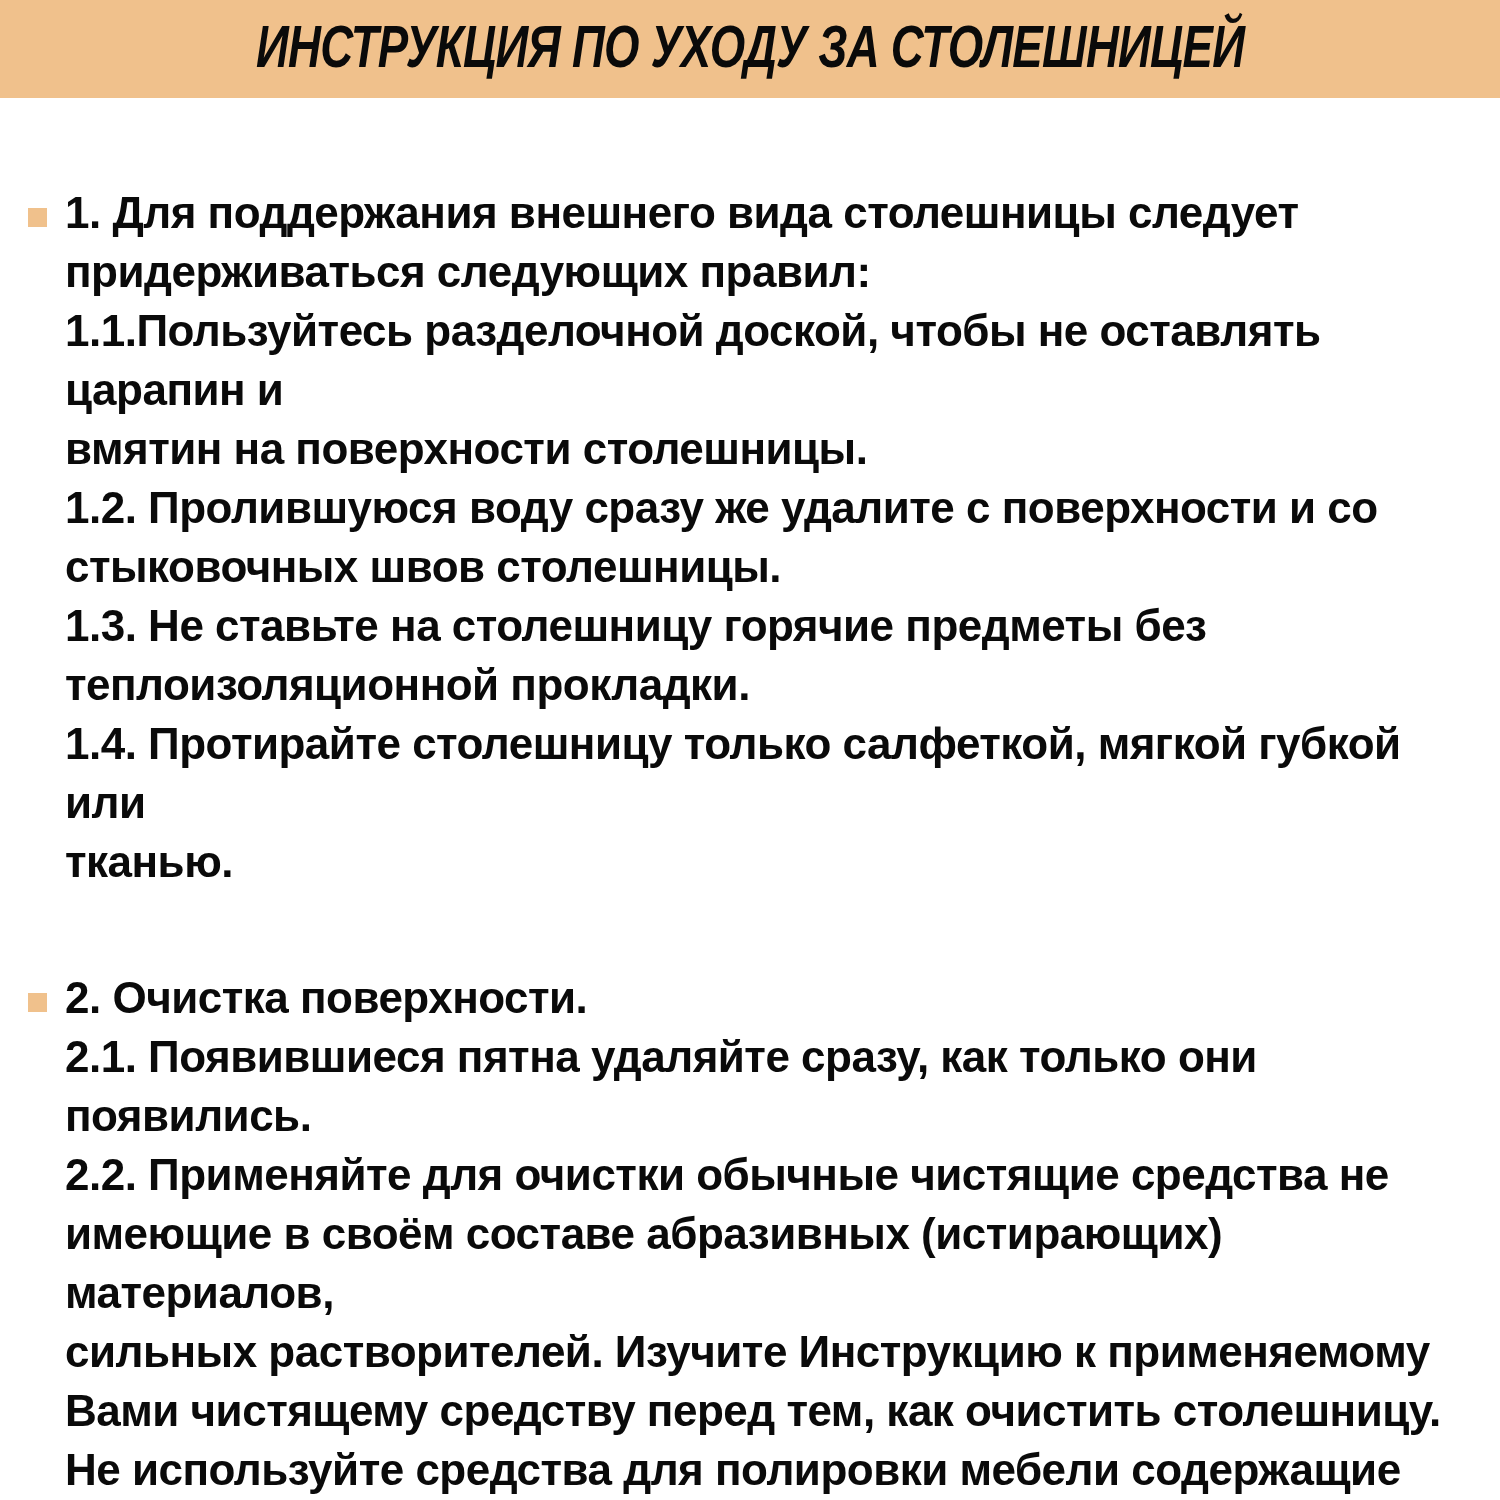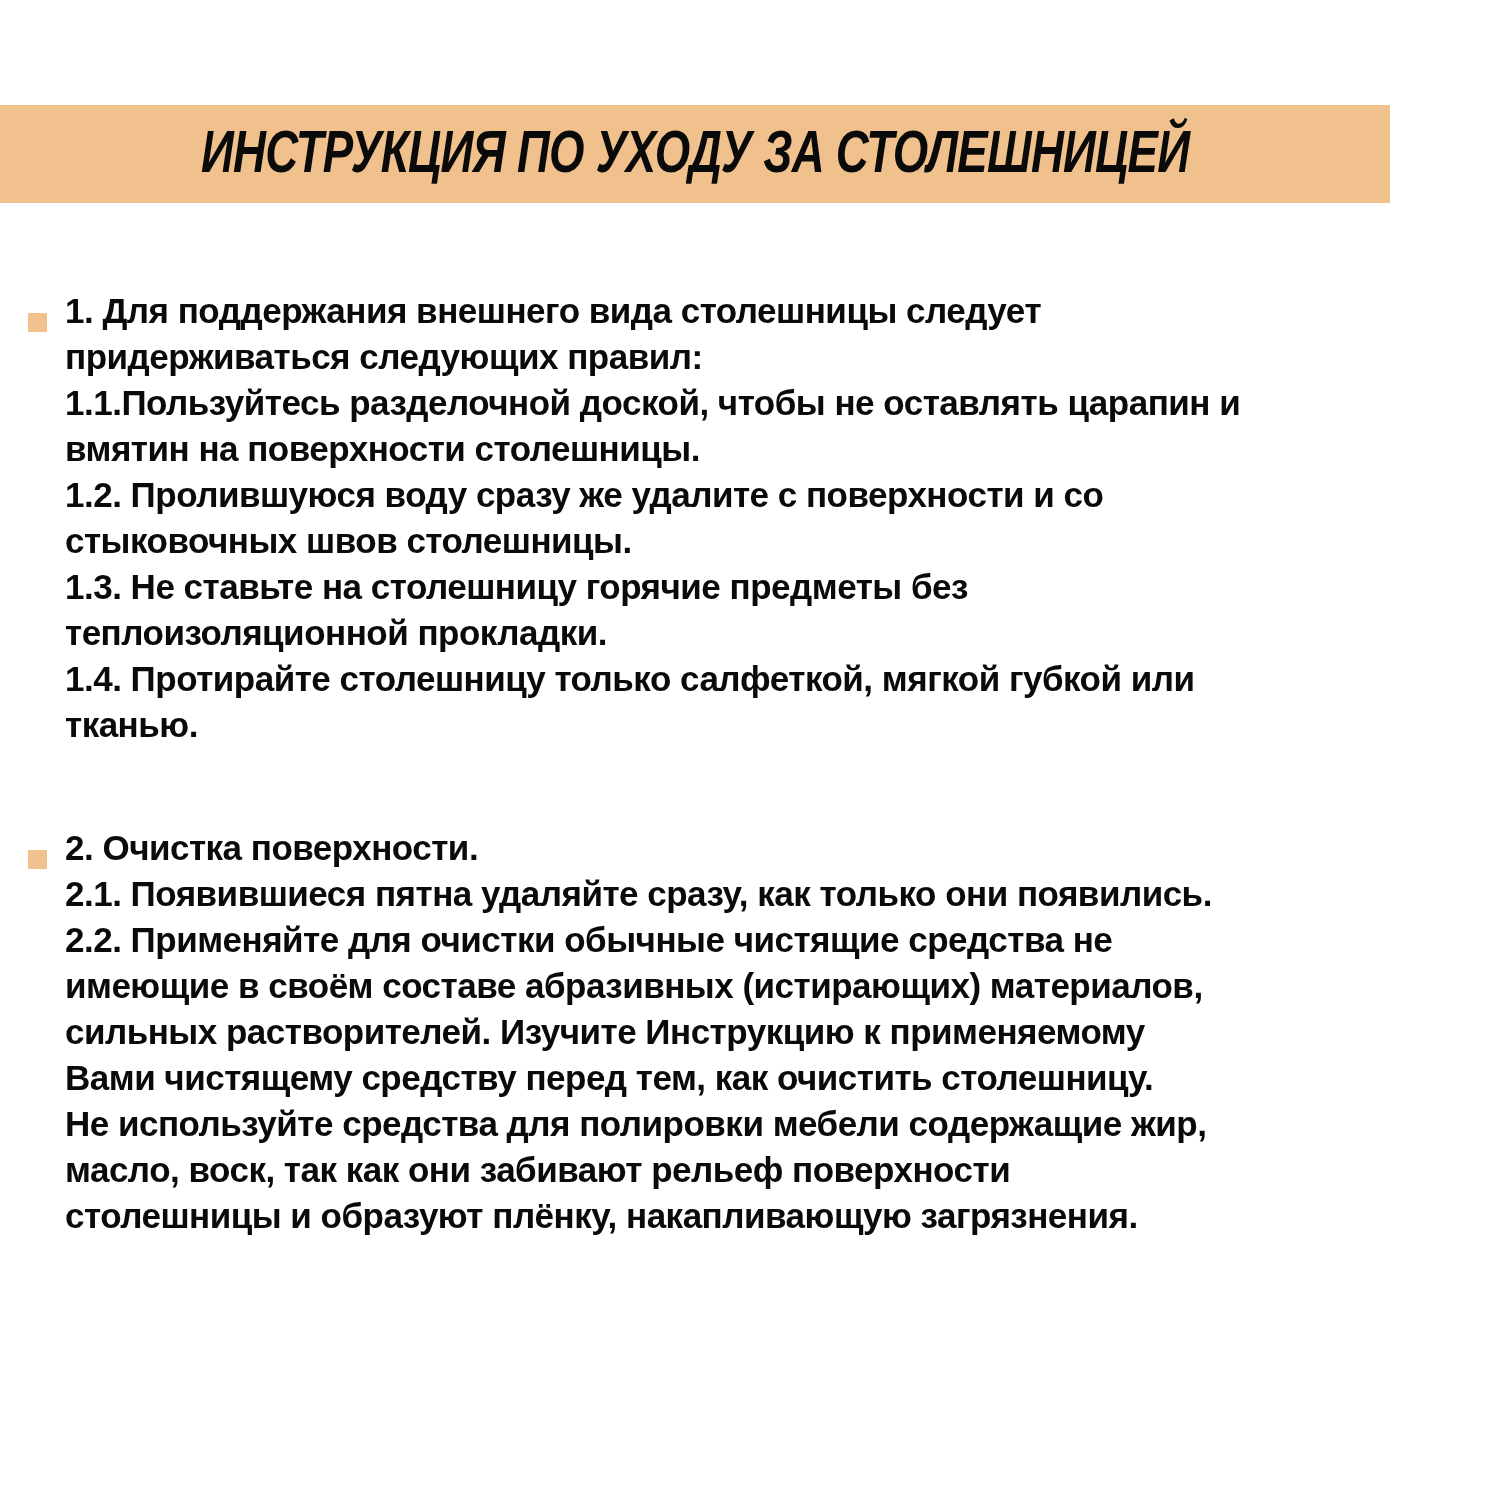--- a/index.html
+++ b/index.html
@@ -8,22 +8,21 @@
   }
   body {
     width: 1500px;
     height: 1500px;
     background: #ffffff;
     overflow: hidden;
     font-family: "Liberation Sans", "DejaVu Sans", sans-serif;
     color: #0d0d0d;
   }
   .banner {
-    margin-top: 105px;
-    width: 1390px;
+    width: 1500px;
     height: 98px;
     background: #f0c18c;
     display: flex;
     align-items: center;
     justify-content: center;
   }
   .page-title {
     font-style: italic;
     font-weight: 700;
     font-size: 60px;
@@ -47,22 +46,22 @@
   .bullet {
     flex: 0 0 auto;
     width: 19px;
     height: 19px;
     background: #f0c18c;
     margin-top: 25px;
     margin-right: 18px;
   }
   .section-text {
     font-weight: 700;
-    font-size: 35px;
-    line-height: 46px;
+    font-size: 44px;
+    line-height: 59px;
     letter-spacing: -0.5px;
     white-space: pre-line;
     color: #0a0a0a;
   }
 </style>
 </head>
 <body>
 
 <div class="banner">
   <div class="page-title">ИНСТРУКЦИЯ ПО УХОДУ ЗА СТОЛЕШНИЦЕЙ</div>

